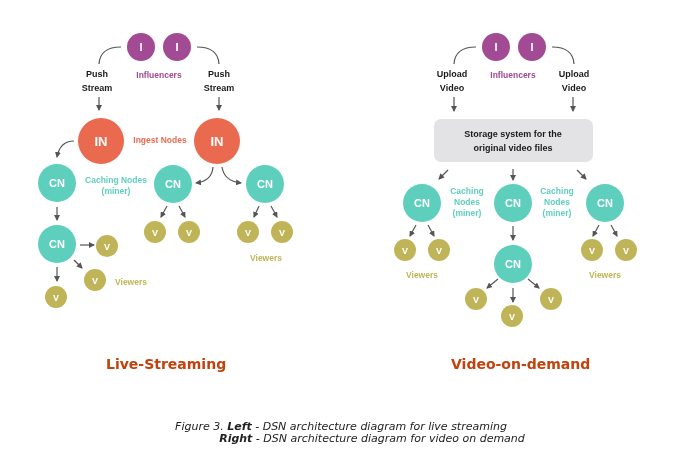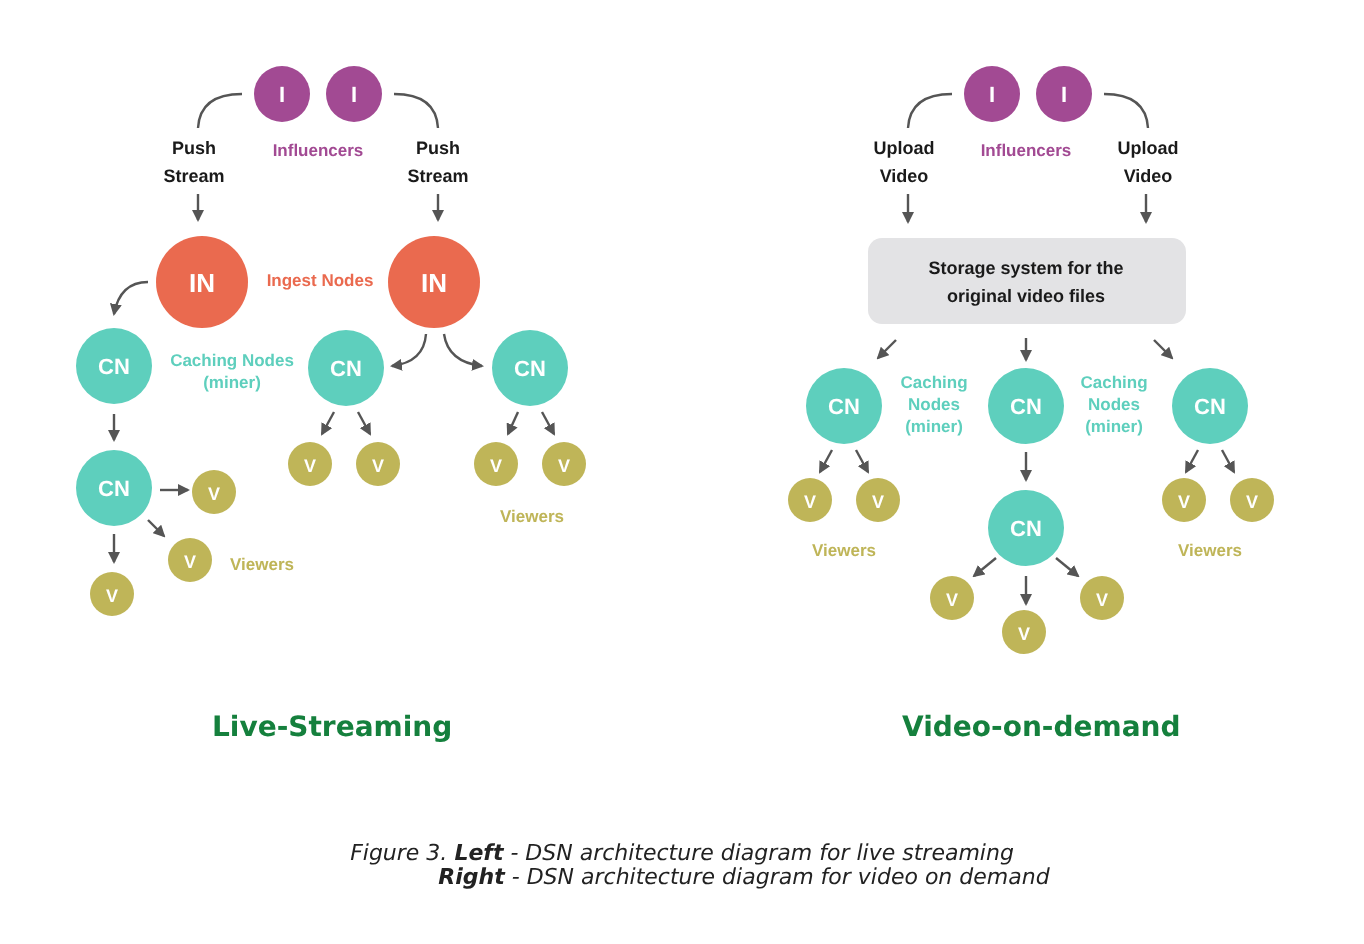--- a/index.html
+++ b/index.html
@@ -2,21 +2,21 @@
 <html><head>
 <meta charset="utf-8">
 <style>
   html, body { margin: 0; padding: 0; background: #ffffff; }
   body { width: 682px; height: 472px; position: relative; overflow: hidden;
          font-family: "Liberation Sans", sans-serif; }
   svg#diagram { position: absolute; left: 0; top: 0; }
   .lbl { font-family: "Liberation Sans", sans-serif; font-weight: bold; }
   .node-text { font-family: "Liberation Sans", sans-serif; font-weight: bold; fill: #ffffff; }
   .section-title { position: absolute; font-family: "DejaVu Sans", sans-serif; font-weight: bold;
-                   font-size: 14px; color: #15803d; top: 356px; }
+                   font-size: 14px; color: #c2410c; top: 356px; }
   .caption { position: absolute; left: 0; width: 682px; text-align: center;
              font-family: "DejaVu Sans", sans-serif; font-style: italic; font-size: 11px;
              color: #222222; }
   .caption b { font-weight: bold; }
 </style>
 </head>
 <body>
 
 <svg id="diagram" width="682" height="472" viewBox="0 0 682 472" xmlns="http://www.w3.org/2000/svg">
   <defs>

